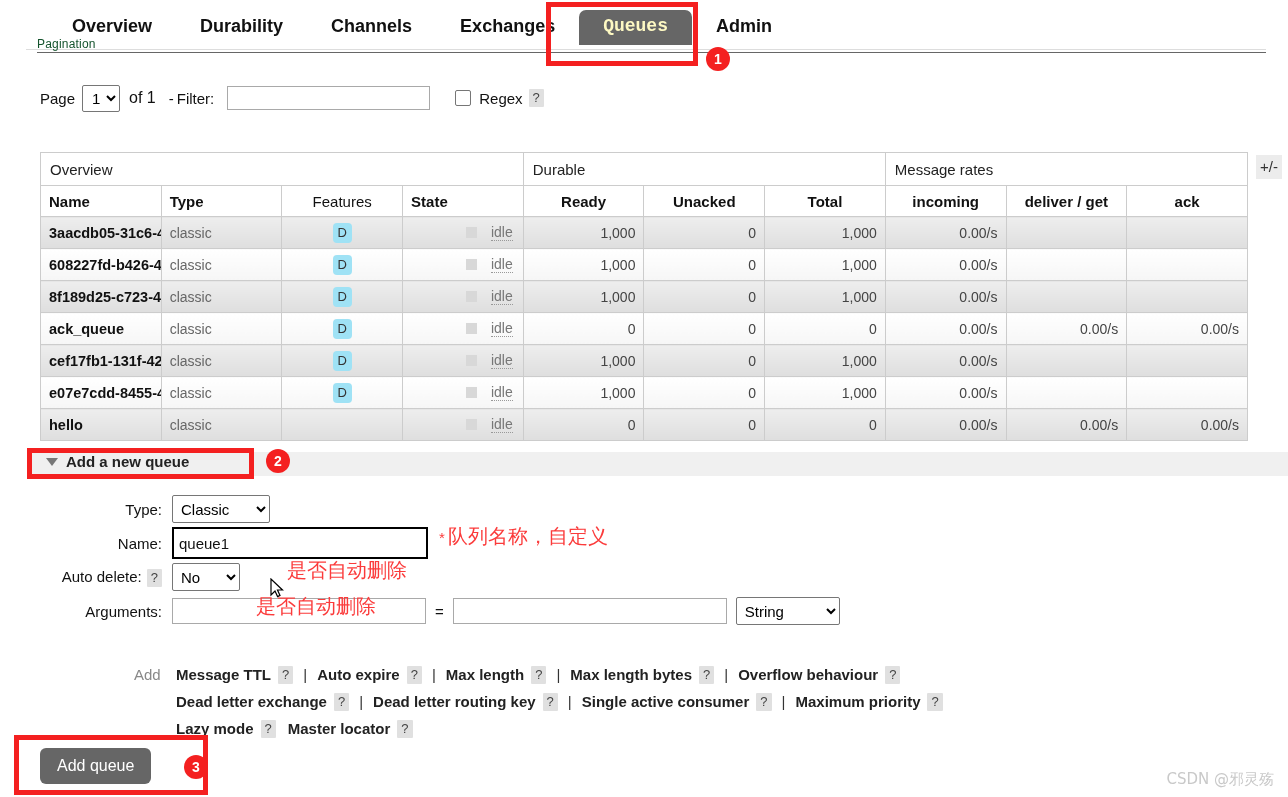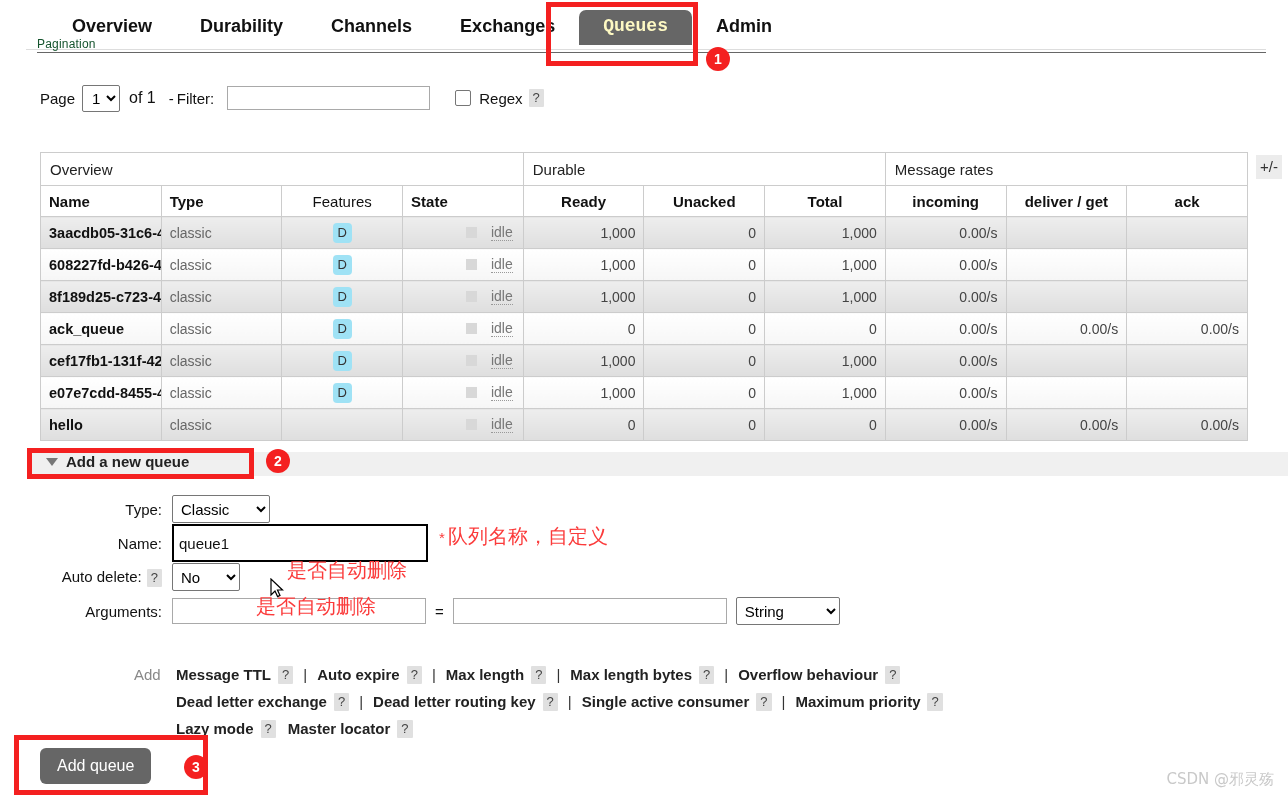--- a/index.html
+++ b/index.html
@@ -289,21 +289,21 @@
     border: 1px solid #767676;
     border-radius: 2px;
     background: #fff;
     color: #000;
   }
   select.dur { min-width: 106px; }
   select.autodel { min-width: 68px; }
   select.argtype { min-width: 104px; }
   .name-input {
     width: 256px;
-    height: 38px;
+    height: 32px;
     border: 2px solid #000;
     font-family: "Liberation Sans", sans-serif;
     font-size: 15px;
     padding: 0 5px;
     box-sizing: border-box;
     color: #111;
     background: #fff;
     caret-color: #000;
   }
   .arg-key {

